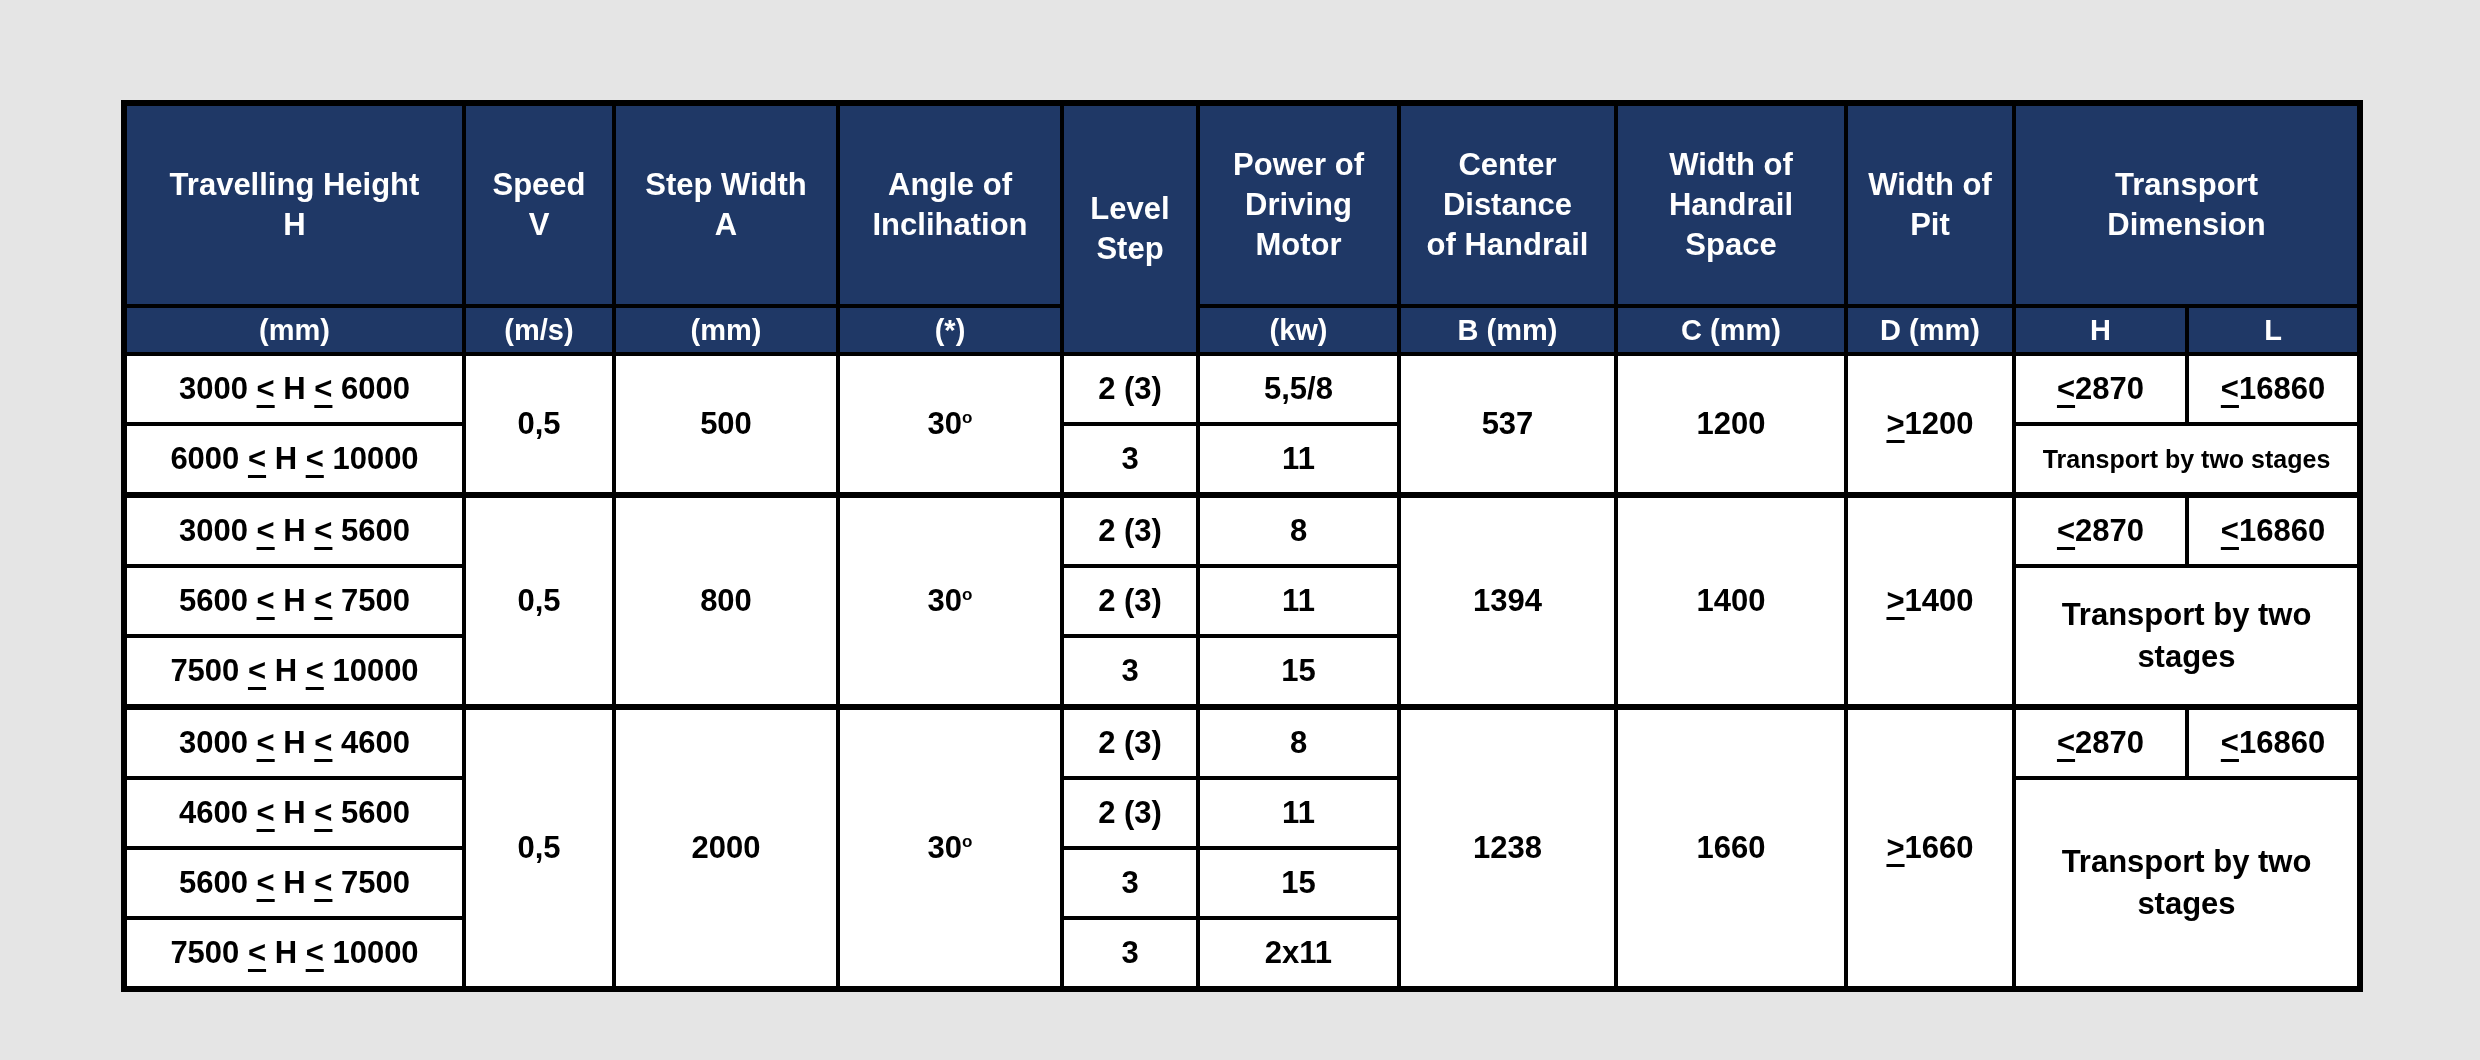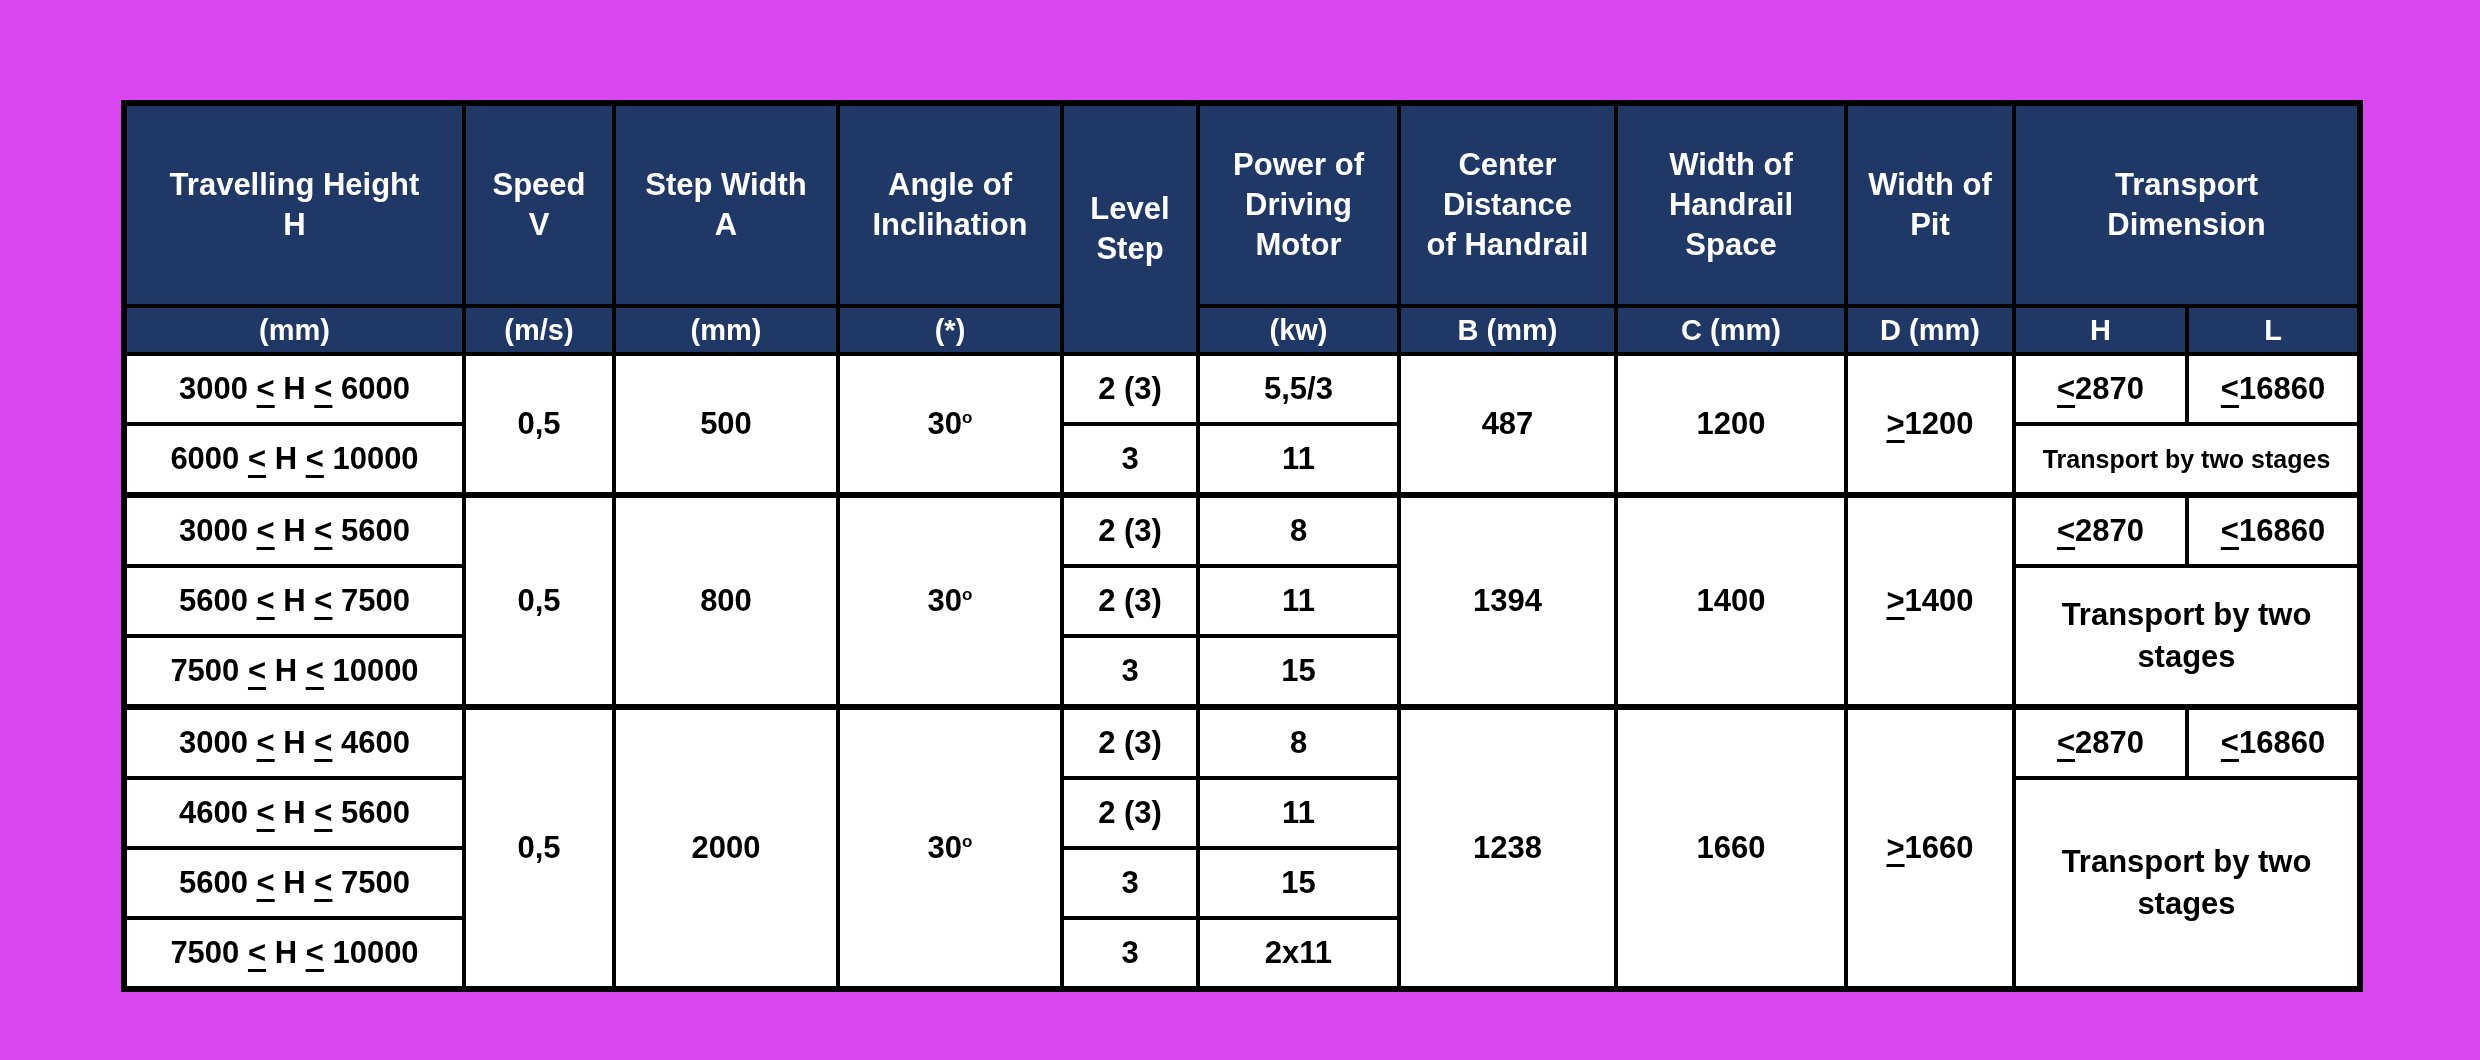--- a/index.html
+++ b/index.html
@@ -1,21 +1,21 @@
 <!DOCTYPE html>
 <html><head>
 <meta charset="utf-8">
 <style>
   html,body{margin:0;padding:0;}
   body{
     width:2480px;height:1060px;background:#ffffff;
     font-family:"Liberation Sans", sans-serif;
     -webkit-font-smoothing:antialiased;
   }
-  .canvas{position:relative;width:2480px;height:1060px;background:#d946ef;overflow:hidden;}
+  .canvas{position:relative;width:2480px;height:1060px;background:#e5e5e5;overflow:hidden;}
   table.spec{
     position:absolute;left:121px;top:100px;
     width:2236px;height:838px;
     border-collapse:collapse;table-layout:fixed;
     border:6px solid #000;
     color:#000;
   }
   table.spec th, table.spec td{
     border:4px solid #000;
     text-align:center;vertical-align:middle;
@@ -90,22 +90,22 @@
       </tr>
     </thead>
     <tbody>
 
       <tr>
         <td>3000 <span class="u">&lt;</span> H <span class="u">&lt;</span> 6000</td>
         <td rowspan="2">0,5</td>
         <td rowspan="2">500</td>
         <td rowspan="2">30<sup class="deg">o</sup></td>
         <td>2 (3)</td>
-        <td>5,5/3</td>
-        <td rowspan="2">487</td>
+        <td>5,5/8</td>
+        <td rowspan="2">537</td>
         <td rowspan="2">1200</td>
         <td rowspan="2"><span class="u">&gt;</span>1200</td>
         <td><span class="u">&lt;</span>2870</td>
         <td><span class="u">&lt;</span>16860</td>
       </tr>
       <tr>
         <td>6000 <span class="u">&lt;</span> H <span class="u">&lt;</span> 10000</td>
         <td>3</td>
         <td>11</td>
         <td colspan="2" class="note-sm">Transport by two stages</td>

